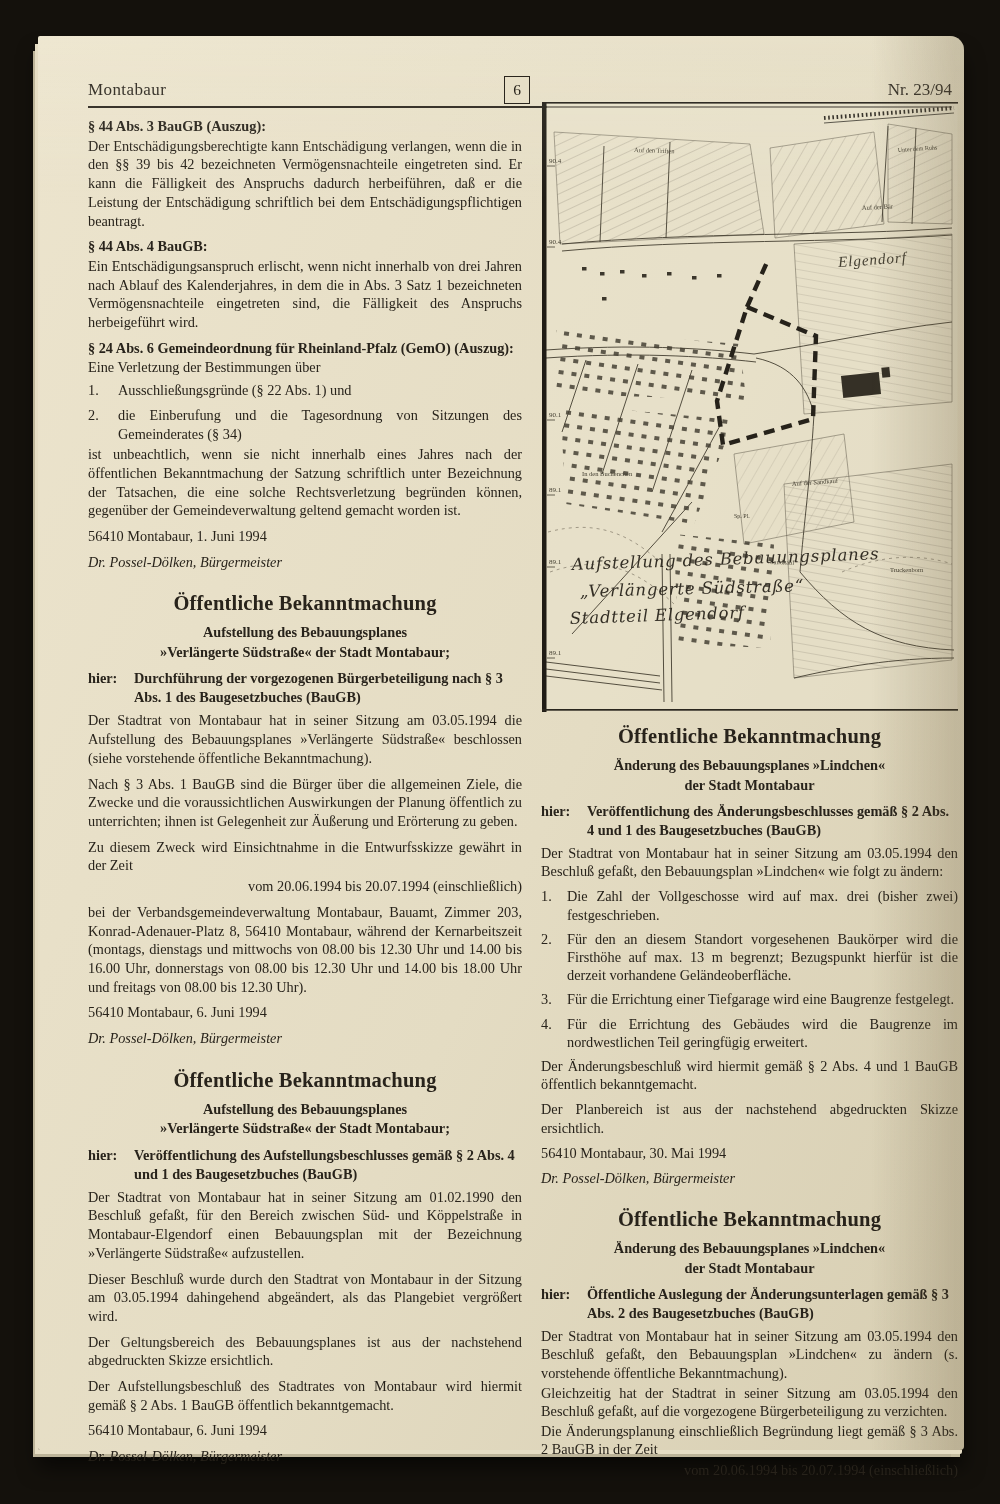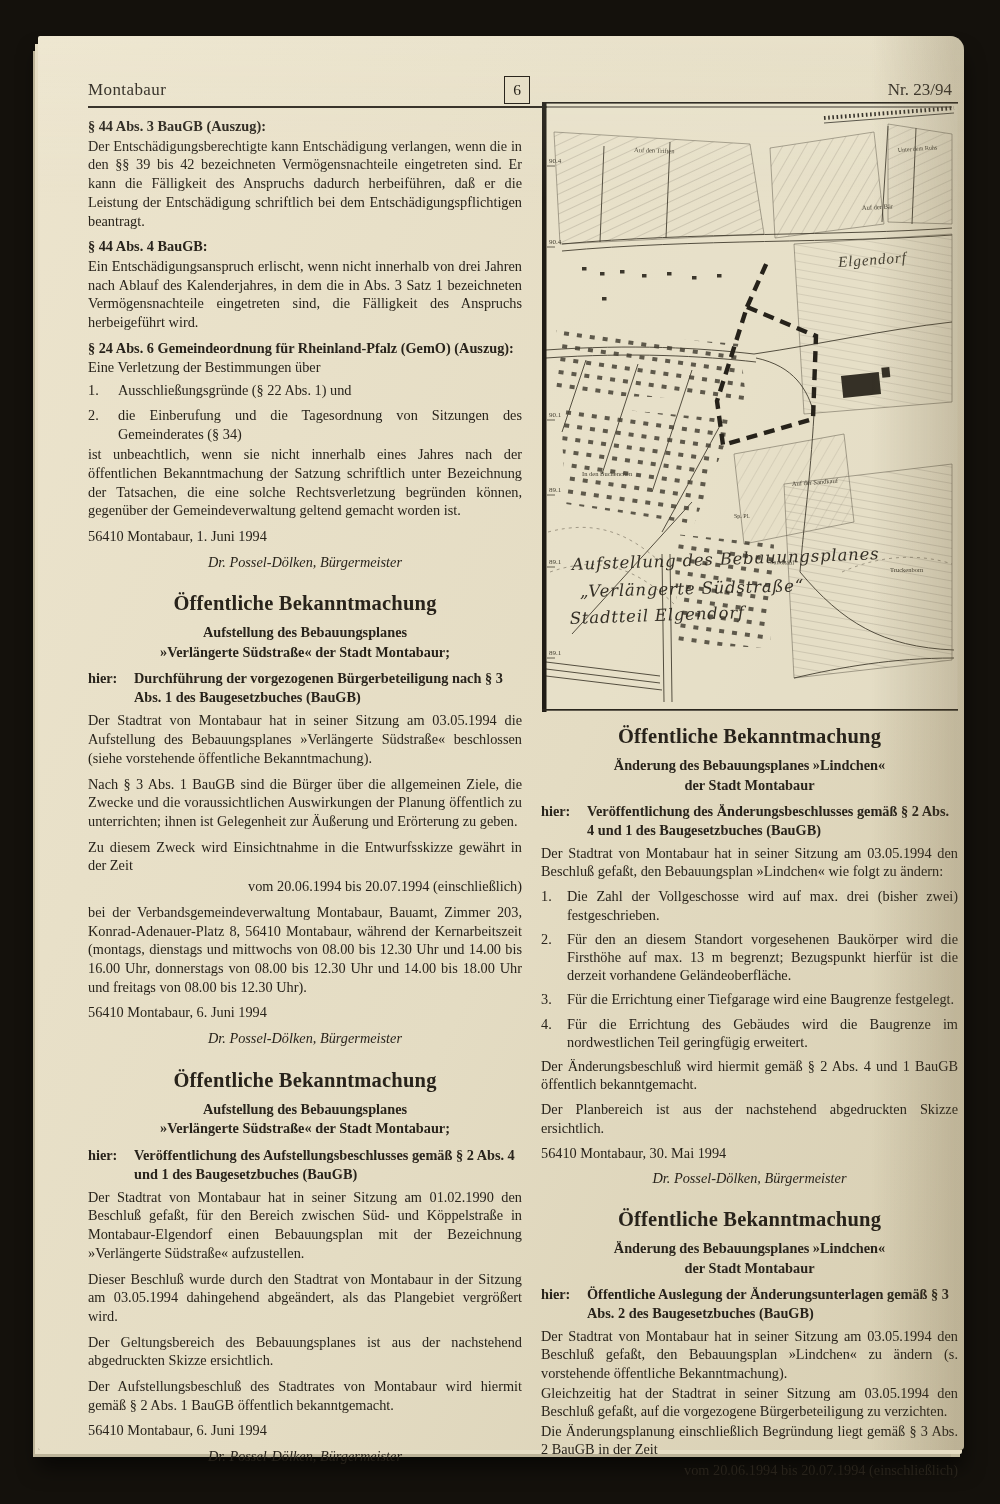--- a/index.html
+++ b/index.html
@@ -43,21 +43,21 @@
   .col-right .ann-title:first-child { margin-top:12px; }
   .ann-sub { font-weight:700; text-align:center; line-height:19.5px; margin:0 0 7px; }
   .hier { display:flex; font-weight:700; text-align:left; margin:2px 0 4px; line-height:19px; }
   .hier .lbl { flex:0 0 46px; }
   .hier .txt { flex:1; }
   .nlist { display:flex; margin:0 0 6px; }
   .nlist .n { flex:0 0 26px; }
   .legal .nlist .n { flex:0 0 30px; }
   .nlist .t { flex:1; }
   .dateline { margin:2px 0 1px; text-align:left; }
-  .sig { text-align:center; font-style:italic; margin:2px 0 8px; }
+  .sig { text-align:left; font-style:italic; margin:2px 0 8px; }
   .period { text-align:right; font-weight:400; margin:7px 0; }
 
   .map { position:absolute; left:504px; top:66px; width:416px; height:610px; }
   .map svg { display:block; width:416px; height:610px; }
   .mlabel { font-family:"Liberation Serif", serif; fill:#454033; }
   .hand { font-family:"DejaVu Serif", serif; font-style:italic; fill:#332e25; letter-spacing:.8px; }
 </style>
 </head>
 <body>
 

